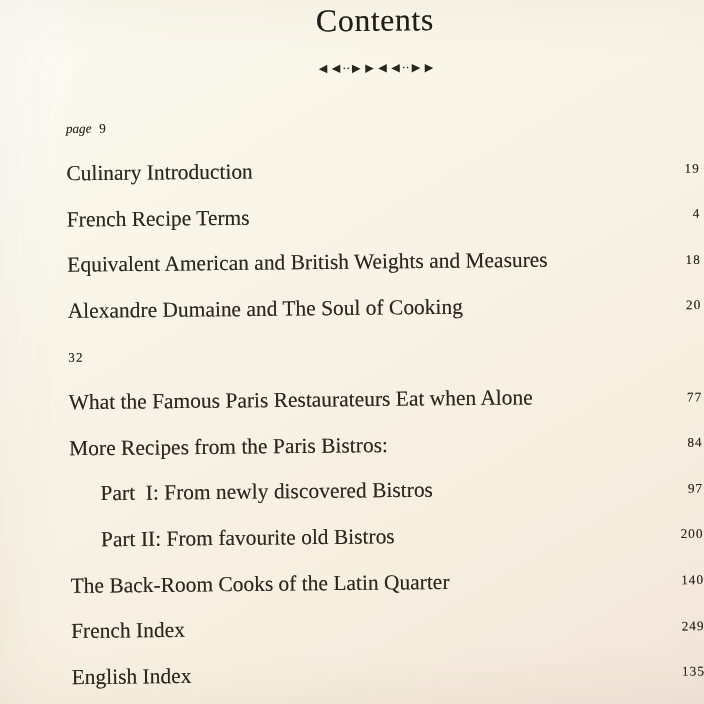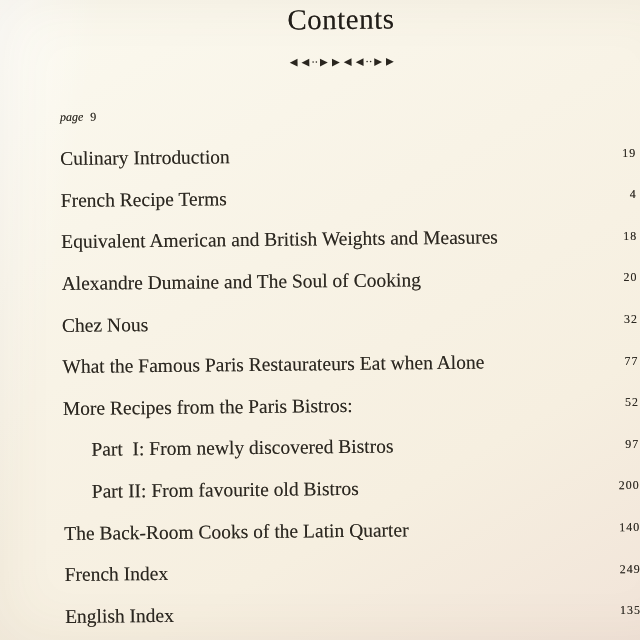--- a/index.html
+++ b/index.html
@@ -95,32 +95,31 @@
         <span class="label">Equivalent American and British Weights and Measures</span>
         <span class="numwrap">18</span>
       </div>
 
       <div class="row">
         <span class="label">Alexandre Dumaine and The Soul of Cooking</span>
         <span class="numwrap">20</span>
       </div>
 
       <div class="row">
-        <span class="label">Chez Nous</span>
         <span class="numwrap">32</span>
       </div>
 
       <div class="row">
         <span class="label">What the Famous Paris Restaurateurs Eat when Alone</span>
         <span class="numwrap">77</span>
       </div>
 
       <div class="row">
         <span class="label">More Recipes from the Paris Bistros:</span>
-        <span class="numwrap">52</span>
+        <span class="numwrap">84</span>
       </div>
 
       <div class="row indent">
         <span class="label">Part &nbsp;I: From newly discovered Bistros</span>
         <span class="numwrap">97</span>
       </div>
 
       <div class="row indent">
         <span class="label">Part II: From favourite old Bistros</span>
         <span class="numwrap">200</span>

